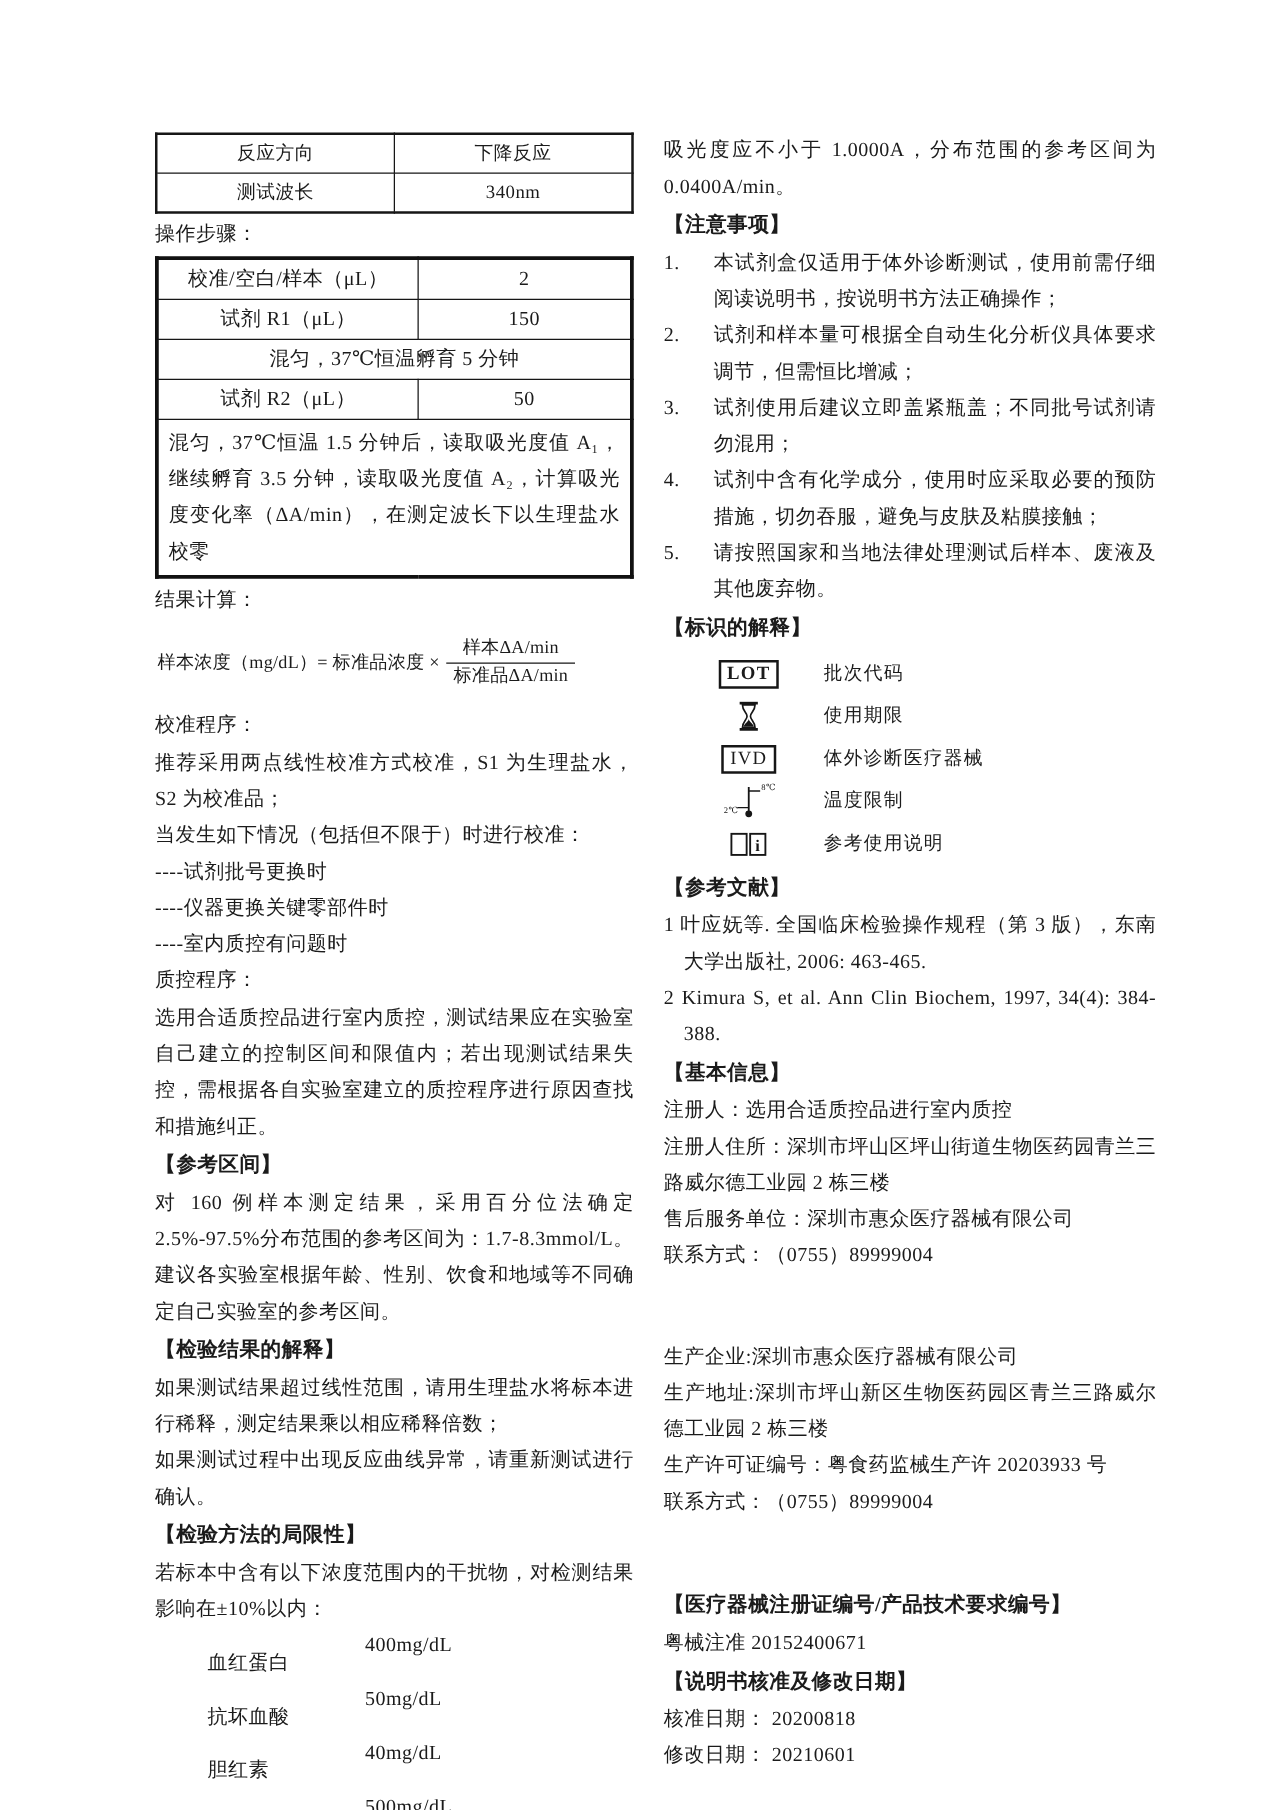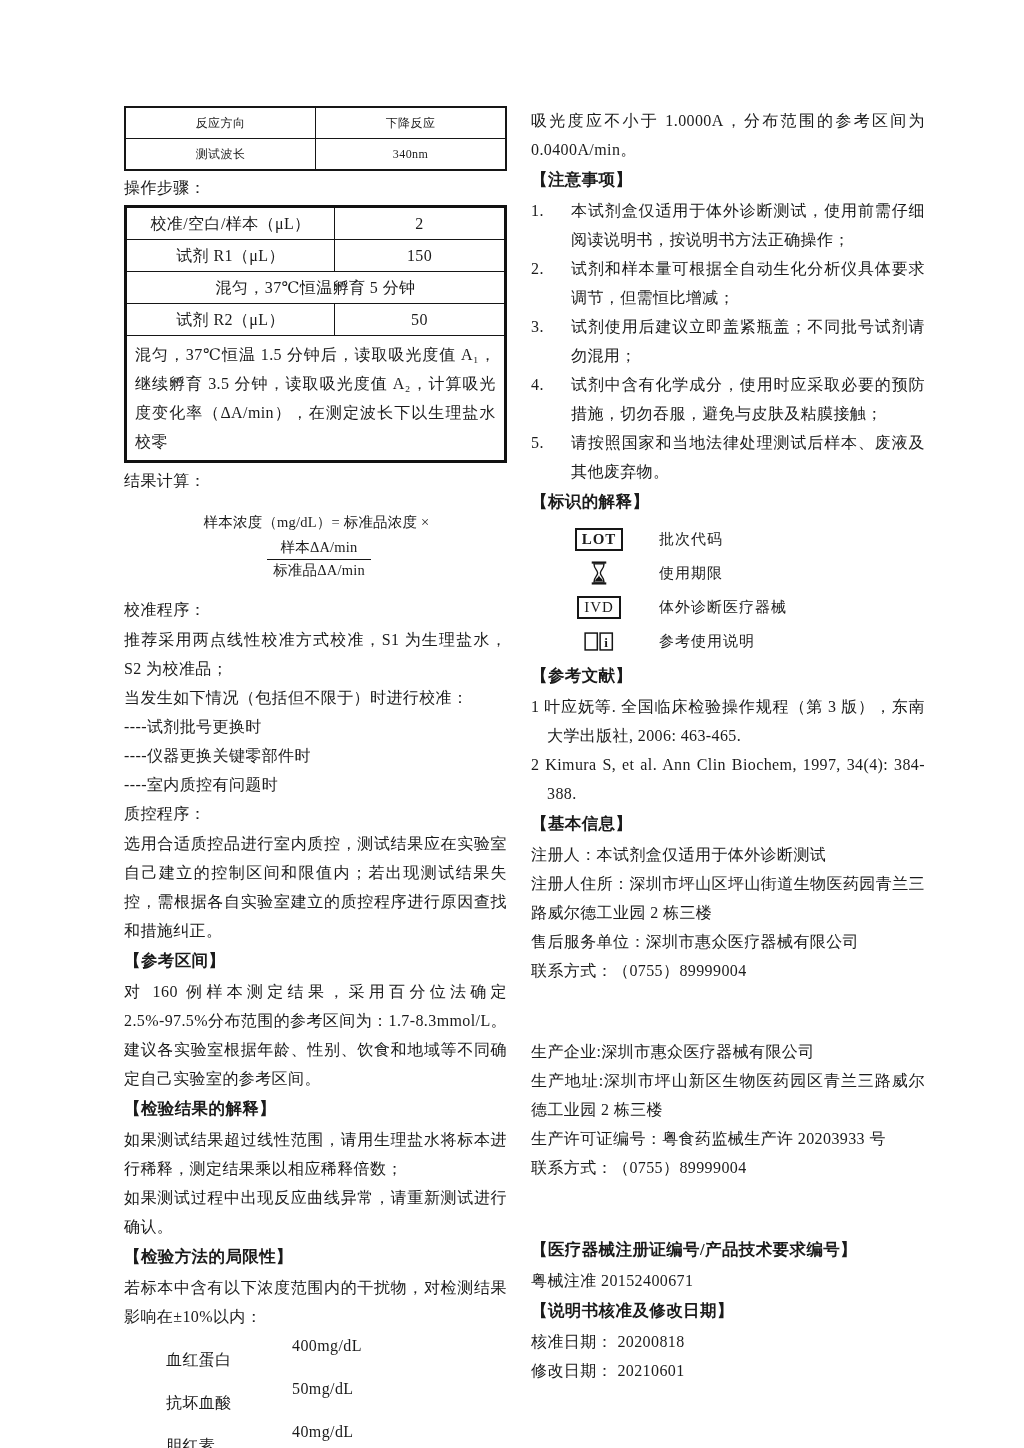--- a/index.html
+++ b/index.html
@@ -11,29 +11,29 @@
   }
   .page{display:flex;padding:106px 0 0 124px;gap:24px;}
   .col{font-size:16px;line-height:29px;letter-spacing:0.4px;text-align:justify;}
   .col-left{width:383px;}
   .col-right{width:394px;}
 
   .sec-header{font-weight:bold;font-size:16.5px;line-height:30px;margin:1px 0;text-align:left;}
   .plain-label{line-height:30px;text-align:left;}
 
   table.rx-table{width:100%;border-collapse:collapse;border:2px solid #161616;text-align:center;margin-bottom:2px;}
-  table.rx-table td{border:1px solid #161616;height:30px;font-size:12px;padding:0 4px;}
+  table.rx-table td{border:1px solid #161616;height:30px;font-size:15px;padding:0 4px;}
 
   table.op-table{width:100%;border-collapse:collapse;border:3px solid #111;text-align:center;margin:2px 0 3px 0;}
   table.op-table td{border:1px solid #161616;height:31px;font-size:16px;padding:0 6px;}
   table.op-table td.span-note{text-align:center;}
   table.op-table td.span-big{text-align:justify;padding:4px 8px;line-height:29px;height:auto;}
   .op-col-label{width:55%;}
 
-  .formula-row{display:flex;align-items:center;margin:12px 0 14px 2px;font-size:14.5px;letter-spacing:0.2px;text-align:left;flex-direction:column;}
+  .formula-row{display:flex;align-items:center;margin:12px 0 14px 2px;font-size:14.5px;letter-spacing:0.2px;text-align:left;}
   .frac{display:inline-flex;flex-direction:column;text-align:center;line-height:1.45;margin-left:5px;font-family:Liberation Serif, serif;}
   .frac .num{border-bottom:1.5px solid #161616;padding:0 6px 1px;}
   .frac .den{padding:0 6px;}
 
   .dash-item{text-align:left;}
 
   .interferent-list{padding-left:42px;margin:0;}
   .interferent-row{display:flex;text-align:left;}
   .interferent-name{width:126px;flex:none;margin-top:14px;}
 
@@ -202,36 +202,49 @@
         <span class="symbol-label">使用期限</span>
       </div>
       <div class="symbol-row">
         <span class="symbol-icon-cell">
           <span class="sym-box ivd">IVD</span>
         </span>
         <span class="symbol-label">体外诊断医疗器械</span>
       </div>
       <div class="symbol-row">
         <span class="symbol-icon-cell">
+          <svg viewBox="0 0 46 34" width="42" height="31" aria-hidden="true">
+            <line x1="23" y1="4" x2="23" y2="25" stroke="#161616" stroke-width="1.6"></line>
+            <circle cx="23" cy="27.5" r="3" fill="#161616"></circle>
+            <line x1="23" y1="7.5" x2="33" y2="7.5" stroke="#161616" stroke-width="1.2"></line>
+            <line x1="13" y1="22" x2="23" y2="22" stroke="#161616" stroke-width="1.2"></line>
+            <text x="34" y="7" font-size="7.5" fill="#161616">8℃</text>
+            <text x="1" y="27" font-size="7.5" fill="#161616">2℃</text>
+          </svg>
+        </span>
+        <span class="symbol-label">温度限制</span>
+      </div>
+      <div class="symbol-row">
+        <span class="symbol-icon-cell">
           <svg viewBox="0 0 32 22" width="30" height="21" aria-hidden="true">
             <rect x="1.2" y="2" width="13" height="18" fill="none" stroke="#161616" stroke-width="1.6"></rect>
             <rect x="17.2" y="2" width="13" height="18" fill="none" stroke="#161616" stroke-width="1.6"></rect>
             <text x="23.8" y="16.5" text-anchor="middle" font-size="14" font-weight="bold" fill="#161616" font-family="serif">i</text>
           </svg>
         </span>
         <span class="symbol-label">参考使用说明</span>
       </div>
     </div>
 
     <p class="sec-header">【参考文献】</p>
     <p class="ref-item">1 叶应妩等. 全国临床检验操作规程（第 3 版），东南大学出版社, 2006: 463-465.</p>
     <p class="ref-item">2 Kimura S, et al. Ann Clin Biochem, 1997, 34(4): 384-388.</p>
 
     <p class="sec-header">【基本信息】</p>
-    <p>注册人：本试剂盒仅适用于体外诊断测试</p>
+    <p>注册人：选用合适质控品进行室内质控</p>
     <p>注册人住所：深圳市坪山区坪山街道生物医药园青兰三路威尔德工业园 2 栋三楼</p>
     <p>售后服务单位：深圳市惠众医疗器械有限公司</p>
     <p>联系方式：（0755）89999004</p>
 
     <div class="gap-line-lg"></div>
 
     <p>生产企业:深圳市惠众医疗器械有限公司</p>
     <p>生产地址:深圳市坪山新区生物医药园区青兰三路威尔德工业园 2 栋三楼</p>
     <p>生产许可证编号：粤食药监械生产许 20203933 号</p>
     <p>联系方式：（0755）89999004</p>

